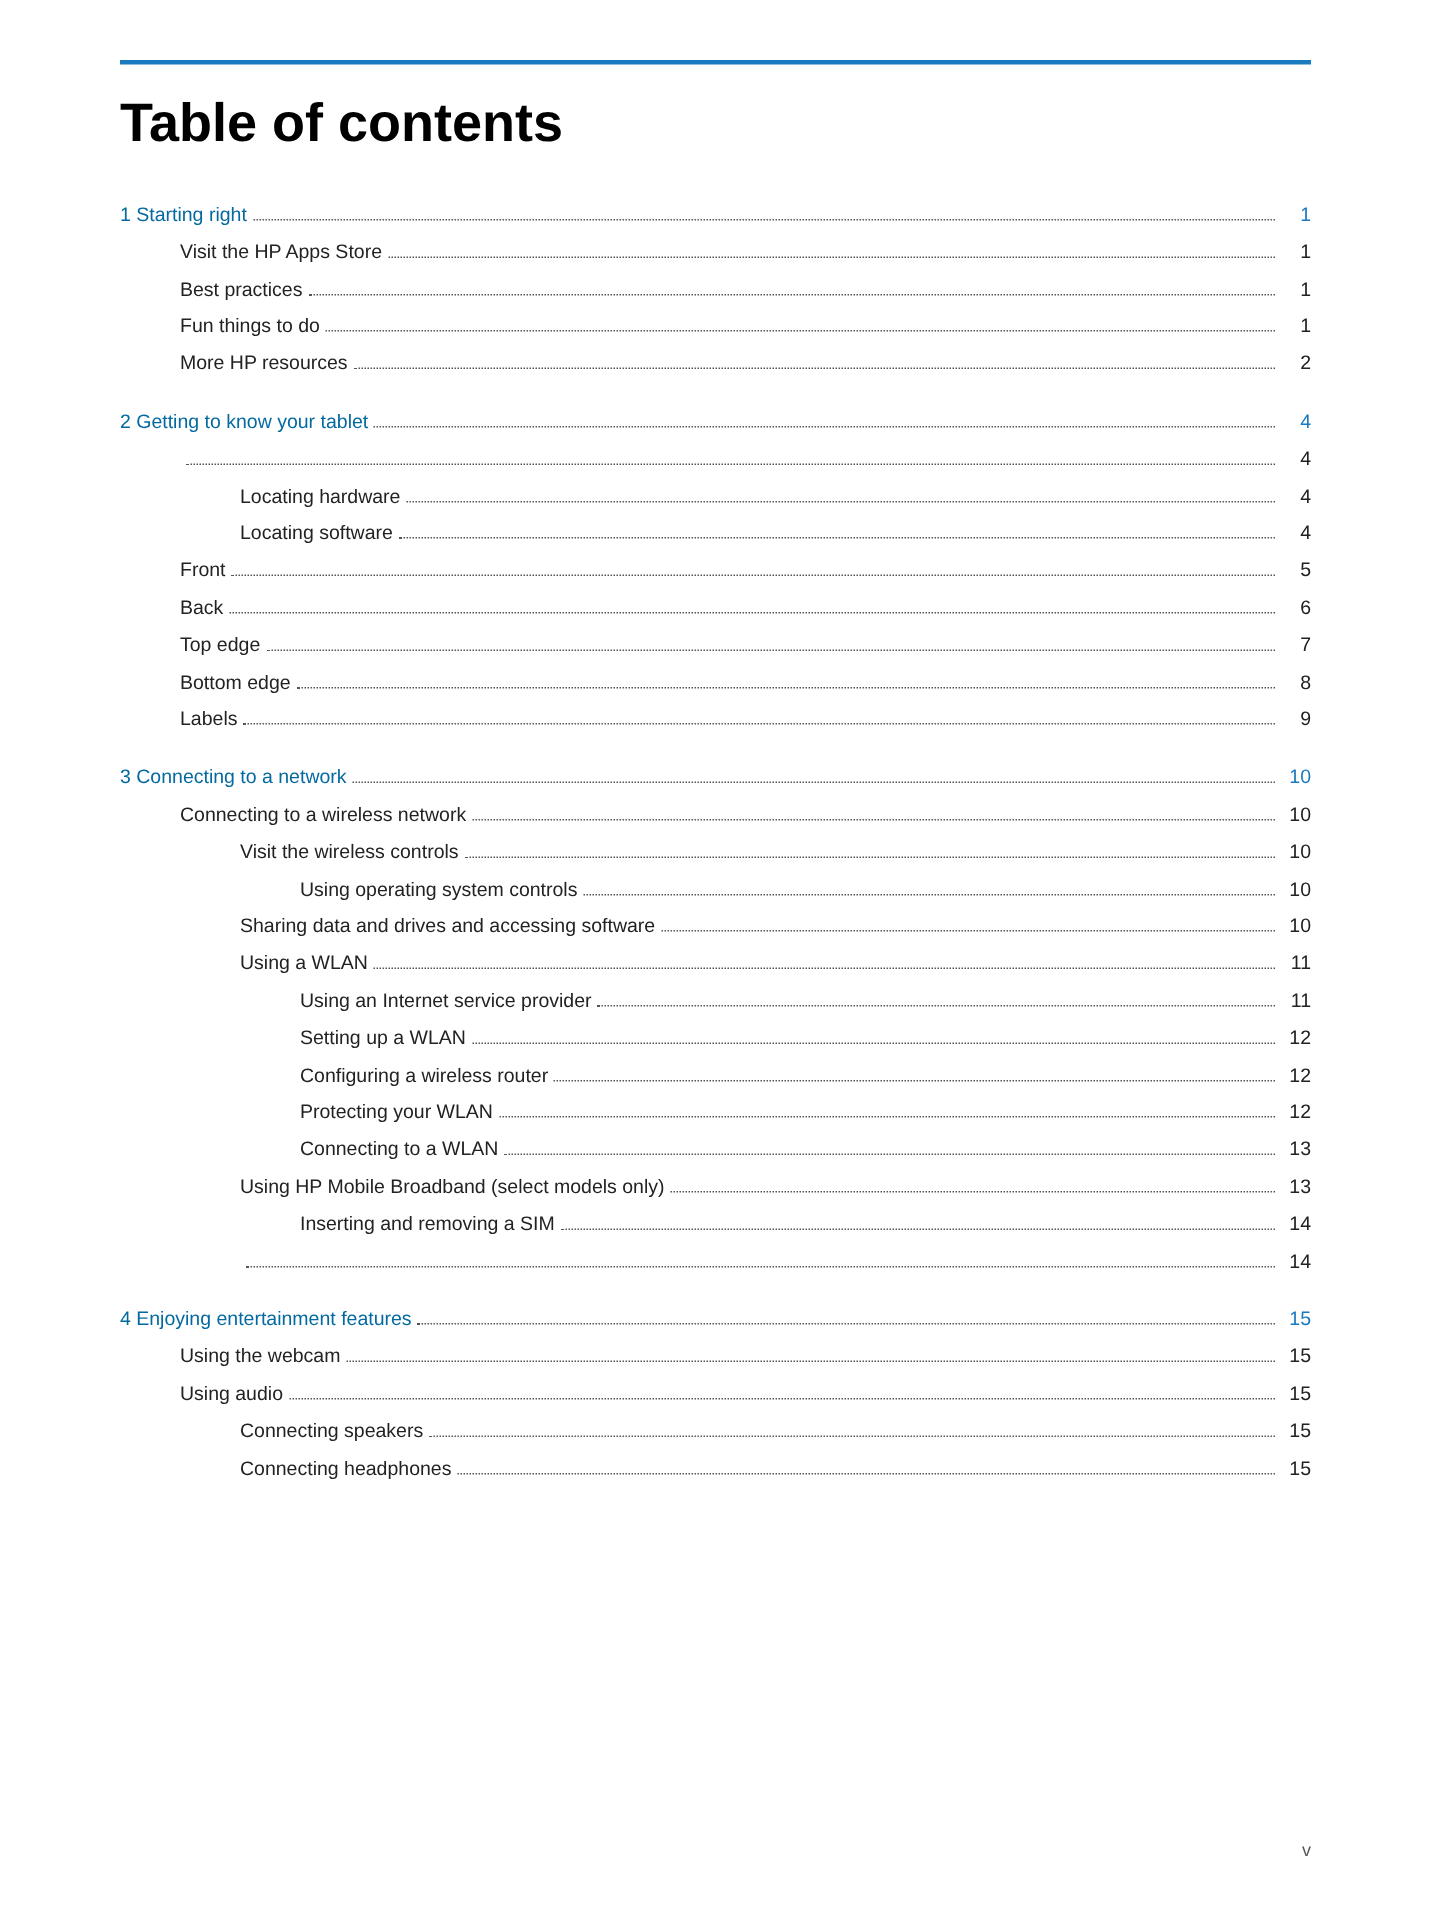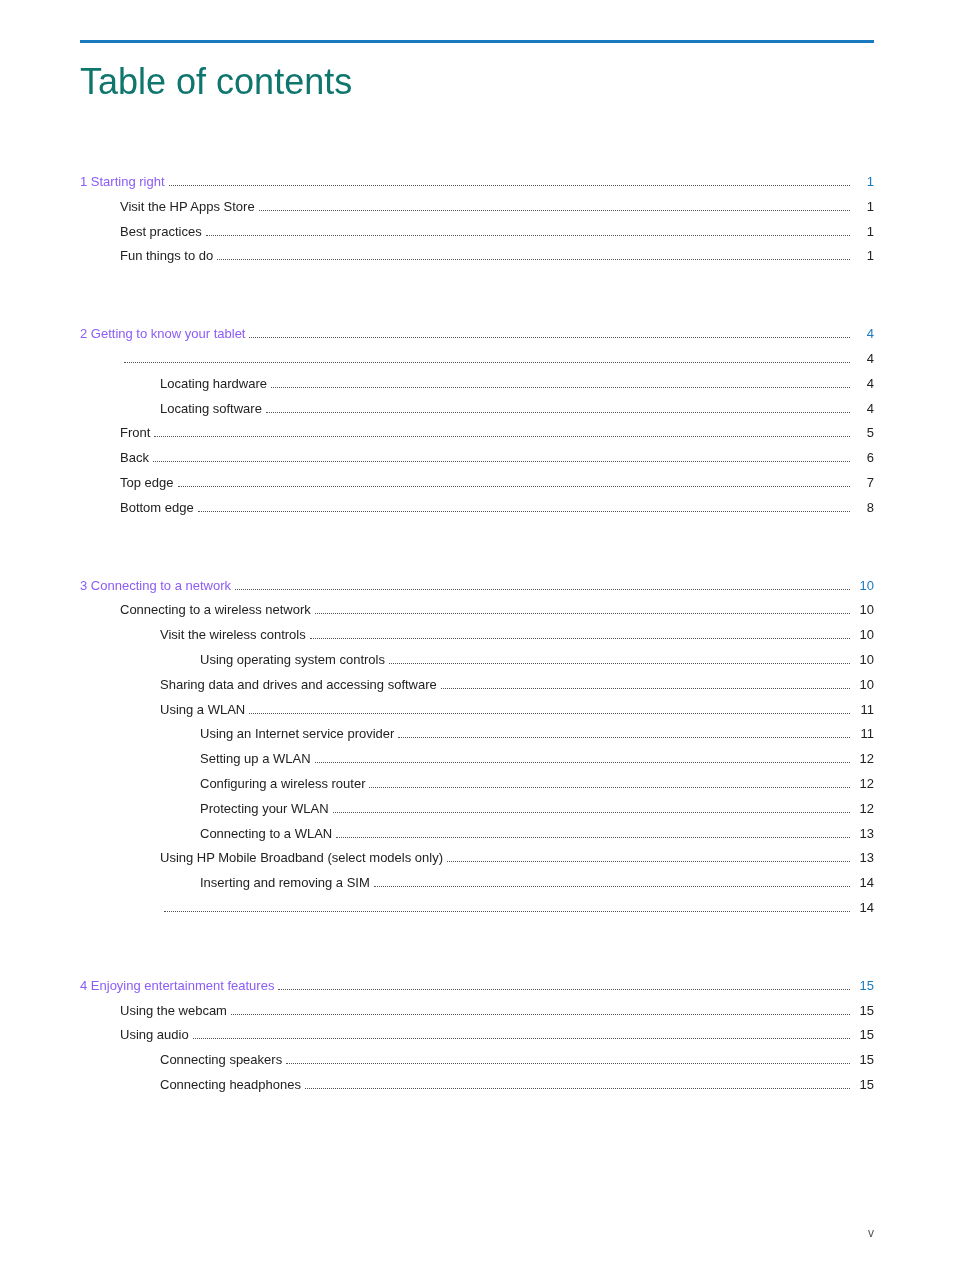--- a/index.html
+++ b/index.html
@@ -15,42 +15,41 @@
       width: 954px;
       min-height: 1270px;
       padding: 40px 80px 60px 80px;
     }
     .top-border {
       border-top: 3px solid #1a7abf;
       margin-bottom: 18px;
     }
     .page-title {
       font-size: 36px;
-      font-weight: normal;
-      color: #0f766e;
+      font-weight: bold;
+      color: #000000;
       margin-bottom: 30px;
       margin-top: 10px;
     }
     .toc-container {
       margin-top: 20px;
     }
     .toc-entry {
       display: flex;
       align-items: baseline;
       margin-bottom: 4px;
       line-height: 1.6;
     }
     .toc-label {
       white-space: nowrap;
       color: #222;
     }
     .toc-label.chapter {
-      color: #8b5cf6;
+      color: #0369a1;
       font-weight: normal;
-      margin-top: 39px;
     }
     .toc-dots {
       flex: 1;
       border-bottom: 1px dotted #555;
       margin: 0 4px 3px 4px;
       min-width: 10px;
     }
     .toc-page {
       white-space: nowrap;
       color: #222;
@@ -102,20 +101,27 @@
         <span class="toc-page">1</span>
       </div>
     </div>
     <div>
       <div class="toc-entry indent-1">
         <span class="toc-label">Fun things to do</span>
         <span class="toc-dots"></span>
         <span class="toc-page">1</span>
       </div>
     </div>
+    <div>
+      <div class="toc-entry indent-1">
+        <span class="toc-label">More HP resources</span>
+        <span class="toc-dots"></span>
+        <span class="toc-page">2</span>
+      </div>
+    </div>
     <div style="margin-top: 18px;">
       <div class="toc-entry indent-0">
         <span class="toc-label chapter">2  Getting to know your tablet</span>
         <span class="toc-dots"></span>
         <span class="toc-page chapter">4</span>
       </div>
     </div>
     <div>
       <div class="toc-entry indent-1">
         <span class="toc-dots"></span>
@@ -157,20 +163,27 @@
         <span class="toc-page">7</span>
       </div>
     </div>
     <div>
       <div class="toc-entry indent-1">
         <span class="toc-label">Bottom edge</span>
         <span class="toc-dots"></span>
         <span class="toc-page">8</span>
       </div>
     </div>
+    <div>
+      <div class="toc-entry indent-1">
+        <span class="toc-label">Labels</span>
+        <span class="toc-dots"></span>
+        <span class="toc-page">9</span>
+      </div>
+    </div>
     <div style="margin-top: 18px;">
       <div class="toc-entry indent-0">
         <span class="toc-label chapter">3  Connecting to a network</span>
         <span class="toc-dots"></span>
         <span class="toc-page chapter">10</span>
       </div>
     </div>
     <div>
       <div class="toc-entry indent-1">
         <span class="toc-label">Connecting to a wireless network</span>

